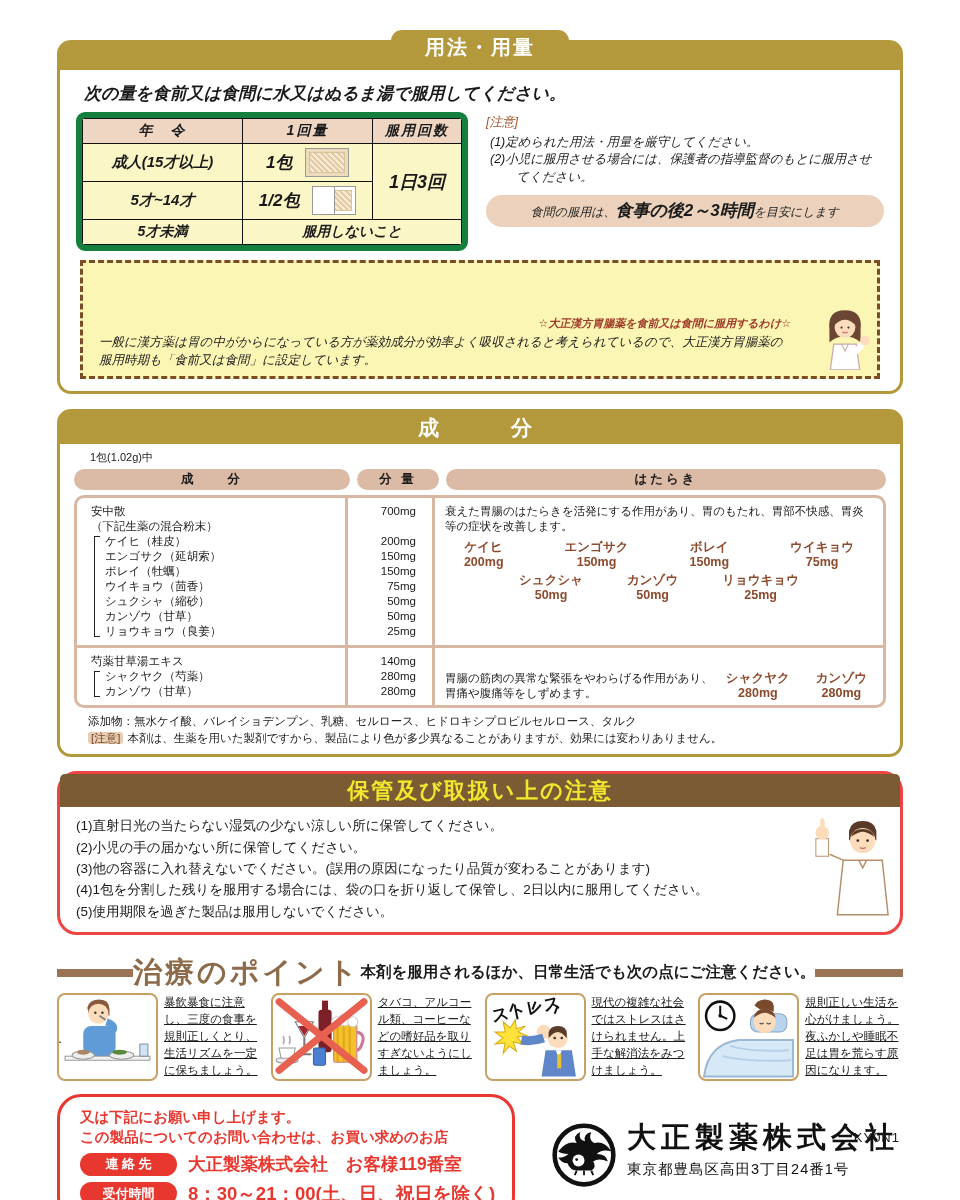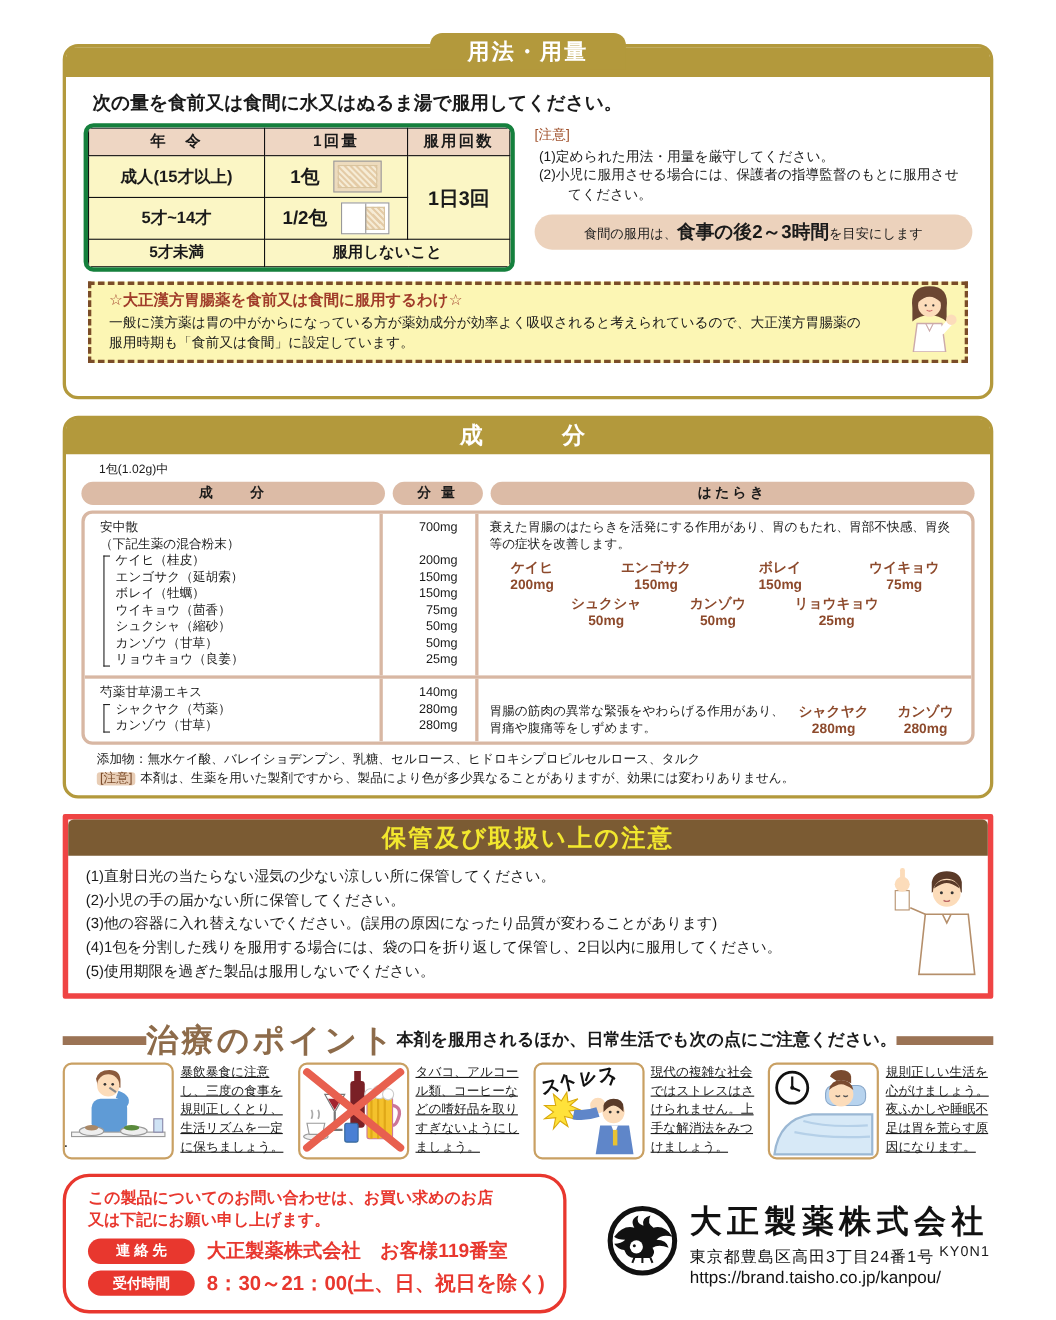--- a/index.html
+++ b/index.html
@@ -7,25 +7,25 @@
     font-family:"Liberation Sans","DejaVu Sans",sans-serif; color:#1a1a1a; }
   .page { position:relative; width:960px; height:1200px; overflow:hidden; }
 
   
   .sec { position:relative; margin:0 57px; border:3px solid #b3993c; border-radius:14px; background:#fff; }
   .sec1 { margin-top:40px; }
   .bar-gold { height:27px; background:#b3993c; border-radius:9px 9px 0 0; }
   .tab { position:absolute; top:-13px; left:50%; transform:translateX(-50%);
     background:#b3993c; color:#fff; font-weight:bold; font-size:20px;
     padding:4px 34px 2px; border-radius:11px 11px 0 0; letter-spacing:2px; white-space:nowrap; }
-  .sec1-body { padding:8px 16px 28px; }
+  .sec1-body { padding:8px 16px 10px;font-style:italic; }
   .intro { font-size:17px; font-weight:bold; margin:4px 0 7px 8px; }
 
   .usage-cols { display:flex; }
-  .table-wrap { width:392px; border:4px solid #15803d; border-radius:9px; overflow:hidden; flex:none; }
+  .table-wrap { width:392px; border:6px solid #15803d; border-radius:9px; overflow:hidden; flex:none; }
   .dose-table { width:100%; border-collapse:collapse; }
   .dose-table th, .dose-table td { border:1.5px solid #111; text-align:center; }
   .dose-table th { background:#eed6c3; font-size:14px; height:25px; letter-spacing:2px; }
   .dose-table td { background:#fbf6c5; font-weight:bold; }
   .dose-table .age { font-size:15px; width:160px; }
   .dose-table .dose { font-size:17px; width:130px; }
   .dose-table .freq { font-size:18px; }
   .dose-table tr.mid td { height:38px; }
   .dose-table tr.last td { height:25px; font-size:14px; }
   .dose-table td > span.txt { vertical-align:middle; }
@@ -39,21 +39,21 @@
 
   .usage-notes { margin-left:18px; width:420px; font-size:12.5px; line-height:1.4; padding-top:2px; }
   .note-label { color:#a0522d; margin-bottom:2px; }
   .note-item { padding-left:2.1em; text-indent:-2.1em; margin-left:4px; }
   .between-pill { margin-top:9px; background:#ecd2bc; border-radius:17px; text-align:center;
     padding:4px 6px; font-size:12px; white-space:nowrap; }
   .between-pill .em { font-size:17px; font-weight:bold; }
 
   .reason-box { position:relative; margin:9px 4px 2px; border:3px dashed #7a4c28; background:#fcf6b4;
     padding:5px 86px 7px 16px; }
-  .reason-title { text-align:left; color:#a03c2a; font-weight:bold; font-size:14px; margin-bottom:2px; }
+  .reason-title { text-align:right; color:#a03c2a; font-weight:bold; font-size:11px; margin-bottom:2px;margin-top:48px; }
   .reason-body { font-size:12.5px; line-height:1.45; }
   .woman { position:absolute; right:6px; bottom:2px; }
 
   
   .sec2 { margin-top:15px; }
   .bar-gold2 { height:32px; background:#b3993c; border-radius:9px 9px 0 0; color:#fff;
     text-align:center; font-weight:bold; font-size:21px; line-height:32px; letter-spacing:10px; }
   .sec2-body { padding:5px 14px 8px; }
   .unit { font-size:11px; margin:1px 0 4px 16px; }
   .pills-row { display:flex; gap:7px; margin-bottom:5px; }
@@ -75,21 +75,21 @@
   .eff-herbs.second { gap:44px; margin-top:3px; }
   .eff2-wrap { display:flex; align-items:flex-end; }
   .eff2-wrap .efftext { flex:1; padding-right:10px; }
   .eff2-herbs { display:flex; gap:26px; color:#8d4a2c; font-weight:bold; font-size:12.5px;
     text-align:center; flex:none; padding-right:6px; }
   .additives { font-size:11.5px; margin:6px 0 2px 14px; }
   .ing-note { font-size:11.5px; margin-left:14px; }
   .note-chip { background:#e8cdb5; color:#7a4a28; border-radius:3px; padding:0 3px; margin-right:4px; }
 
   
-  .sec3 { position:relative; margin:14px 57px 0; border:5px solid #ef4444; border-radius:2px; background:#fff; }
+  .sec3 { position:relative; margin:14px 57px 0; border:3px solid #ef4444; border-radius:20px; background:#fff; }
   .bar-brown { height:33px; background:#7b5b33; border-radius:5px 5px 0 0; color:#f2e72e;
     text-align:center; font-weight:bold; font-size:22px; line-height:33px; letter-spacing:2px; }
   .sec3-body { padding:8px 118px 10px 16px; font-size:13.5px; line-height:1.58; }
   .man { position:absolute; right:8px; top:42px; }
 
   
   .points-head { margin:18px 57px 0; display:flex; align-items:center; }
   .bar-l { width:76px; height:8px; background:#9b7355; flex:none; }
   .bar-r { flex:1; height:8px; background:#9b7355; }
   .points-title { color:#8d6b4a; font-size:29px; font-weight:bold; letter-spacing:3px; white-space:nowrap; }
@@ -414,22 +414,22 @@
           <path d="M4 80 Q8 48 38 44 L92 44 L92 80 Z" fill="#d7e9f7" stroke="#9bb8d4" stroke-width="2"></path>
           <path d="M30 50 Q50 56 88 54 M22 60 Q50 66 90 64" stroke="#b5d0e8" stroke-width="2" fill="none"></path>
         </svg>
       </span>
       <div class="tip-text">規則正しい生活を心がけましょう。夜ふかしや睡眠不足は胃を荒らす原因になります。</div>
     </div>
   </div>
 
   <div class="bottom-row">
     <div class="contact-box">
+      <div class="c-intro">又は下記にお願い申し上げます。</div>
       <div class="c-intro">この製品についてのお問い合わせは、お買い求めのお店</div>
-      <div class="c-intro">又は下記にお願い申し上げます。</div>
       <div class="c-row">
         <span class="c-label">連 絡 先</span>
         <span class="c-val v0">大正製薬株式会社　お客様119番室</span>
       </div>
       <div class="c-row">
         <span class="c-label">受付時間</span>
         <span class="c-val v2">8：30～21：00(土、日、祝日を除く)</span>
       </div>
     </div>
     <div class="company">
@@ -439,20 +439,19 @@
           <path d="M8 32 Q17 20 28 23 Q23 15 32 11 Q29 19 37 21 Q35 13 44 11 Q40 19 47 23 Q58 20 66 32 Q55 29 50 35 Q60 35 62 43 Q52 39 46 43 Q50 49 44 53 L28 53 Q21 53 18 45 Q12 45 8 39 Q15 39 19 35 Q11 35 8 32 Z" fill="#111"></path>
           <circle cx="30" cy="42" r="6.5" fill="#fff"></circle>
           <circle cx="28" cy="41" r="1.5" fill="#111"></circle>
           <path d="M24 44 L19 46 L25 47 Z" fill="#111"></path>
           <path d="M28 53 L26 58 M36 53 L36 58 M44 53 L46 58" stroke="#111" stroke-width="2"></path>
         </svg>
       </span>
       <div>
         <div class="company-name">大正製薬株式会社</div>
         <div class="company-addr">東京都豊島区高田3丁目24番1号</div>
-        <div class="company-url">https://brand.taisho.co.jp/kanpou/</div>
       </div>
     </div>
   </div>
 
   <div class="code">KY0N1</div>
   <div class="stray">.</div>
 </div>
 
 </body></html>

